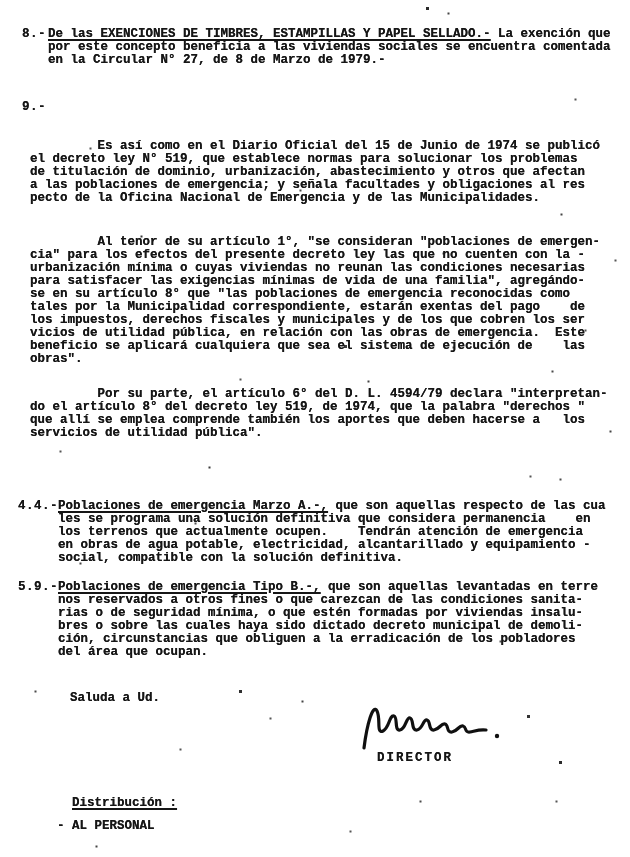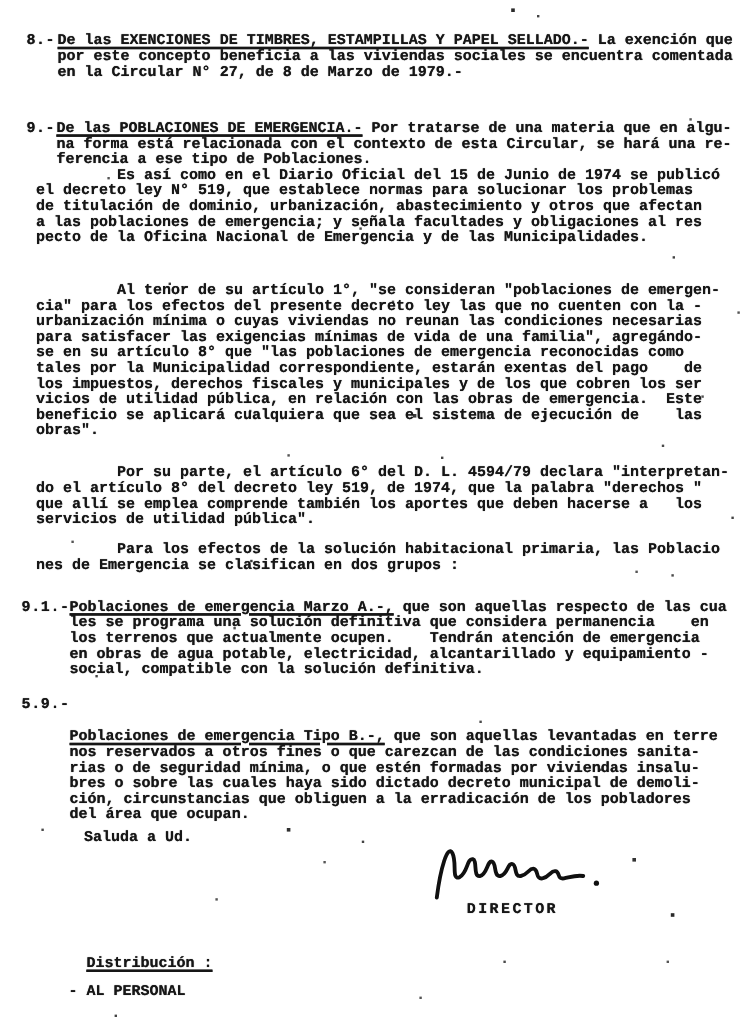--- a/index.html
+++ b/index.html
@@ -12,21 +12,21 @@
     font-family:"Liberation Mono","DejaVu Sans Mono",monospace;
     font-weight:700;
     font-size:12.5px;
     line-height:13px;
     color:#161616;
     text-shadow:0 0 0.6px rgba(0,0,0,0.85);
   }
   .abs{position:absolute;white-space:pre-wrap;}
   .u{text-decoration:underline;text-decoration-thickness:1.5px;text-underline-offset:2px;}
   .num{letter-spacing:0.5px;}
-  .director{letter-spacing:2px;margin-left:12px;}
+  .director{letter-spacing:2px;}
   .sig{position:absolute;}
   
   .speckles{position:absolute;left:0;top:0;width:1px;height:1px;background:transparent;
     box-shadow:
       427px 8px 0 1px #2a2a2a, 448px 13px 0 0.5px #444, 575px 99px 0 0.5px #555,
       300px 190px 0 0.5px #4a4a4a, 90px 148px 0 0.5px #555, 561px 214px 0 0.5px #444,
       141px 236px 0 0.5px #3a3a3a, 327px 251px 0 0.5px #555, 443px 253px 0 0.5px #4a4a4a,
       208px 342px 0 0.5px #444, 345px 346px 0 1px #3a3a3a, 453px 347px 0 0.5px #555,
       552px 371px 0 0.5px #4a4a4a, 240px 379px 0 0.5px #555, 368px 381px 0 0.5px #444,
       209px 467px 0 0.5px #3a3a3a, 530px 476px 0 0.5px #555, 560px 479px 0 0.5px #4a4a4a,
@@ -44,23 +44,20 @@
 
 <div class="page">
   <div class="speckles"></div>
 
   <div class="abs num" style="left:22px;top:28px">8.-</div>
   <div class="abs" style="left:48px;top:28px;width:568px"><span class="u">De las EXENCIONES DE TIMBRES, ESTAMPILLAS Y PAPEL SELLADO.-</span><span> La exención que
 por este concepto beneficia a las viviendas sociales se encuentra comentada
 en la Circular N° 27, de 8 de Marzo de 1979.-</span></div>
 
   <div class="abs num" style="left:22px;top:101px">9.-</div>
-  <div class="abs" style="left:47px;top:101px;width:570px"><span class="u">De las POBLACIONES DE EMERGENCIA.-</span><span> Por tratarse de una materia que en algu-
-na forma está relacionada con el contexto de esta Circular, se hará una re-
-ferencia a ese tipo de Poblaciones.</span></div>
 
   <div class="abs" style="left:30px;top:140px;width:586px">         Es así como en el Diario Oficial del 15 de Junio de 1974 se publicó
 el decreto ley N° 519, que establece normas para solucionar los problemas
 de titulación de dominio, urbanización, abastecimiento y otros que afectan
 a las poblaciones de emergencia; y señala facultades y obligaciones al res
 pecto de la Oficina Nacional de Emergencia y de las Municipalidades.</div>
 
   <div class="abs" style="left:30px;top:236px;width:586px">         Al tenor de su artículo 1°, "se consideran "poblaciones de emergen-
 cia" para los efectos del presente decreto ley las que no cuenten con la -
 urbanización mínima o cuyas viviendas no reunan las condiciones necesarias
@@ -70,32 +67,30 @@
 los impuestos, derechos fiscales y municipales y de los que cobren los ser
 vicios de utilidad pública, en relación con las obras de emergencia.  Este
 beneficio se aplicará cualquiera que sea el sistema de ejecución de    las
 obras".</div>
 
   <div class="abs" style="left:30px;top:388px;width:586px">         Por su parte, el artículo 6° del D. L. 4594/79 declara "interpretan-
 do el artículo 8° del decreto ley 519, de 1974, que la palabra "derechos "
 que allí se emplea comprende también los aportes que deben hacerse a   los
 servicios de utilidad pública".</div>
 
-  <div class="abs" style="left:30px;top:452px;width:586px">         Para los efectos de la solución habitacional primaria, las Poblacio
-nes de Emergencia se clasifican en dos grupos :</div>
 
-  <div class="abs num" style="left:18px;top:500px">9.1.-</div>
+  <div class="abs num" style="left:18px;top:500px">4.4.-</div>
   <div class="abs" style="left:58px;top:500px;width:558px"><span class="u">Poblaciones de emergencia Marzo A.-,</span><span> que son aquellas respecto de las cua
 les se programa una solución definitiva que considera permanencia    en
 los terrenos que actualmente ocupen.    Tendrán atención de emergencia
 en obras de agua potable, electricidad, alcantarillado y equipamiento -
 social, compatible con la solución definitiva.</span></div>
 
   <div class="abs num" style="left:18px;top:581px">5.9.-</div>
-  <div class="abs" style="left:58px;top:608px;width:558px"><span class="u">Poblaciones de emergencia Tipo B.-,</span><span> que son aquellas levantadas en terre
+  <div class="abs" style="left:58px;top:581px;width:558px"><span class="u">Poblaciones de emergencia Tipo B.-,</span><span> que son aquellas levantadas en terre
 nos reservados a otros fines o que carezcan de las condiciones sanita-
 rias o de seguridad mínima, o que estén formadas por viviendas insalu-
 bres o sobre las cuales haya sido dictado decreto municipal de demoli-
 ción, circunstancias que obliguen a la erradicación de los pobladores
 del área que ocupan.</span></div>
 
   <div class="abs" style="left:70px;top:692px">Saluda a Ud.</div>
 
   <div class="sig" style="left:358px;top:700px">
     <svg width="150" height="52" viewBox="0 0 150 52">

